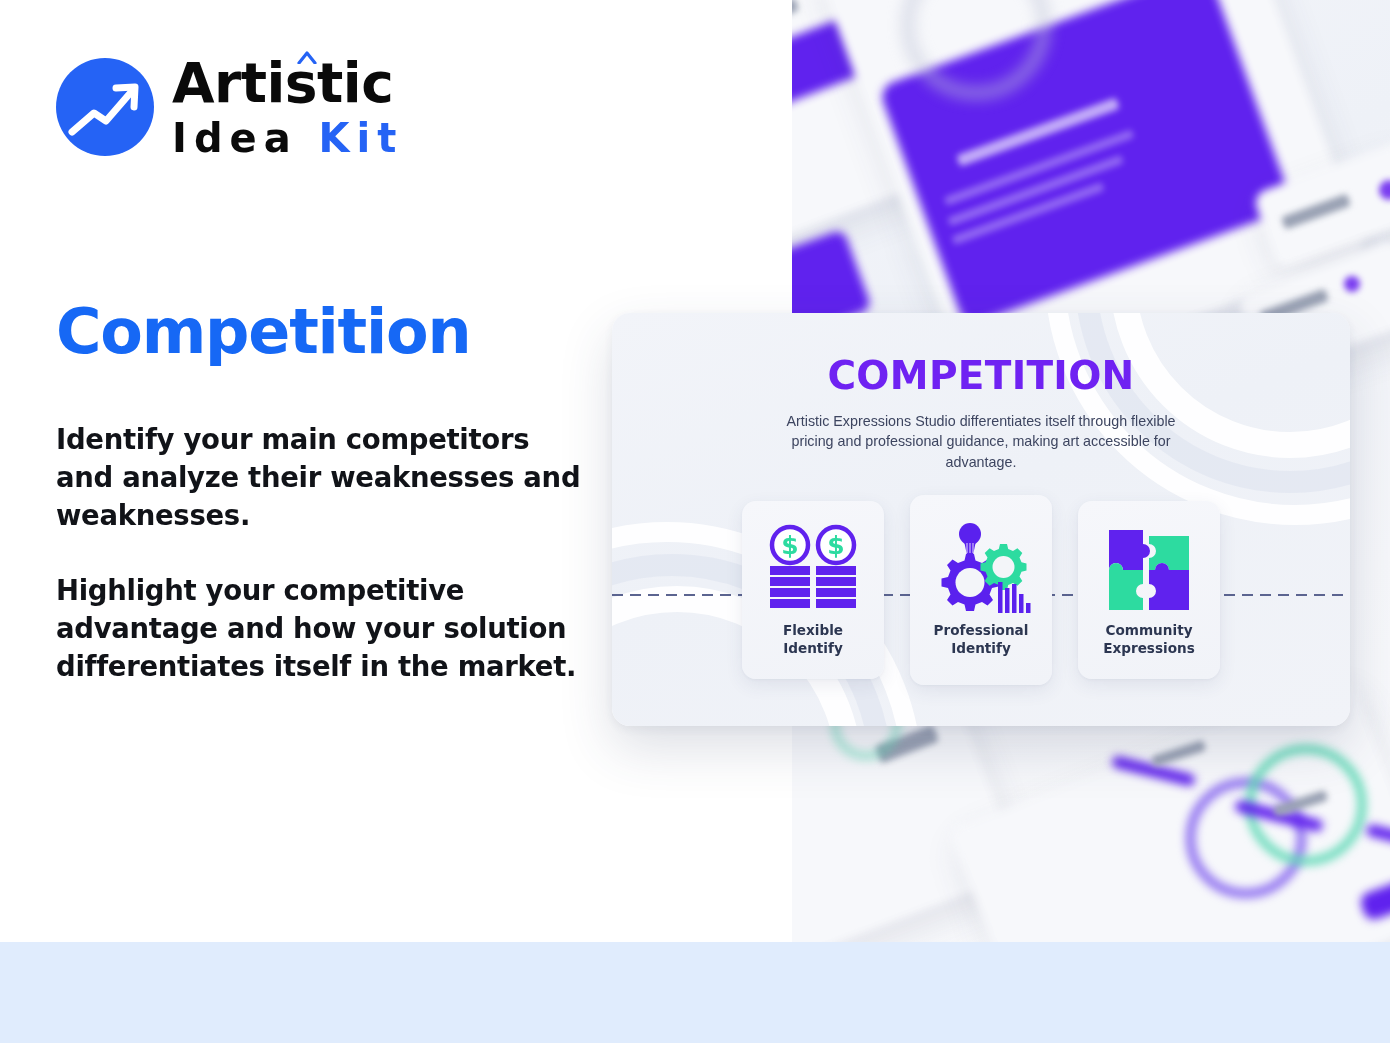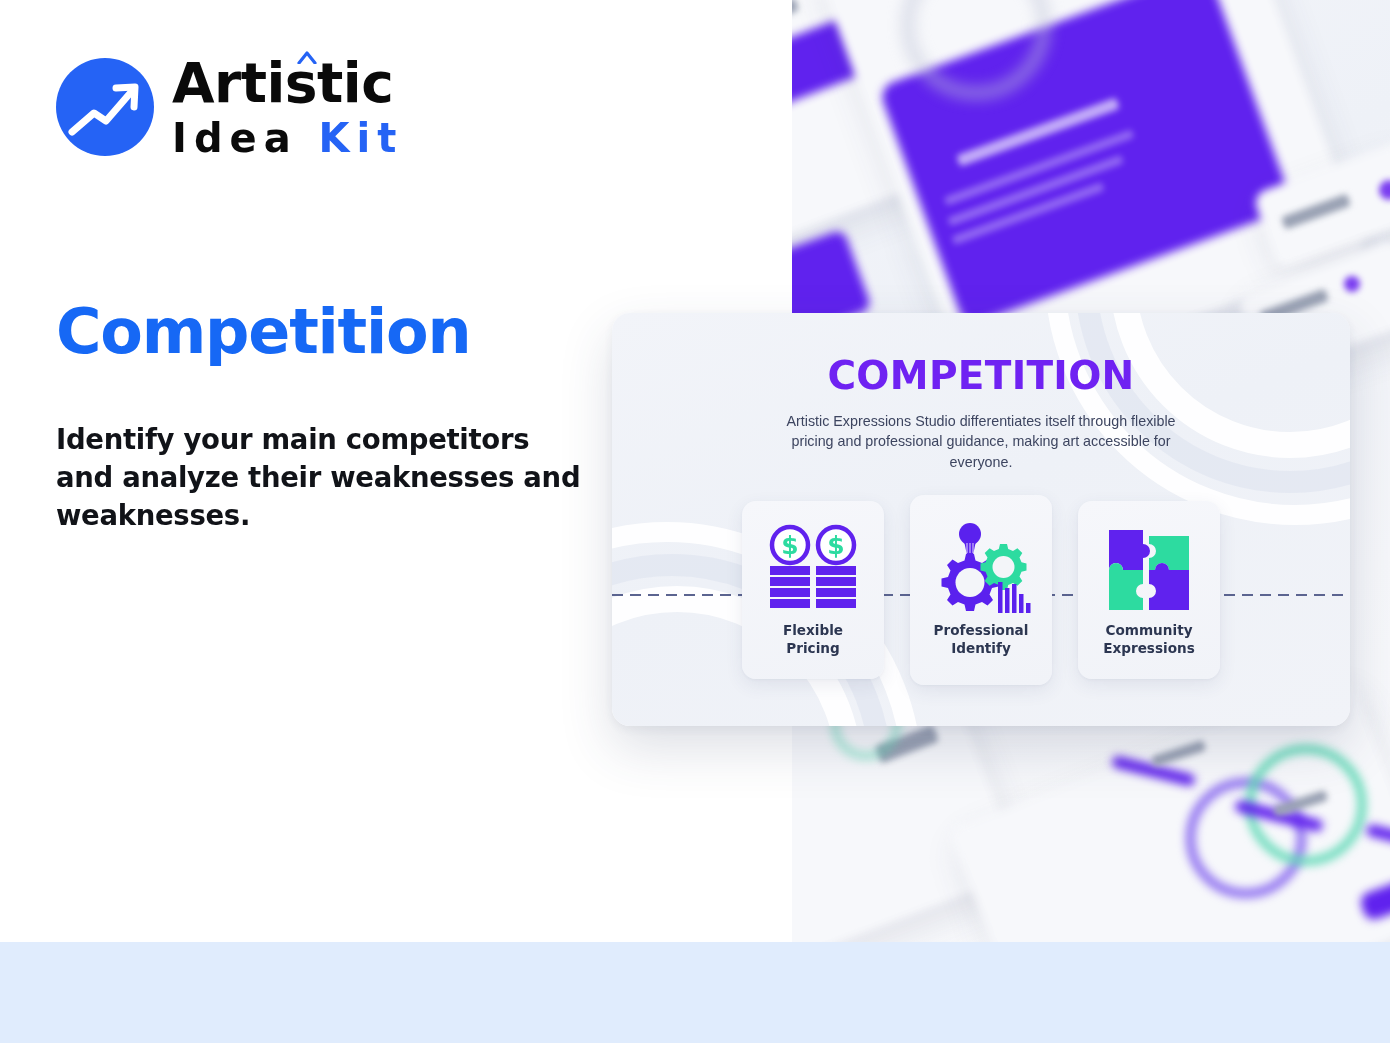--- a/index.html
+++ b/index.html
@@ -326,34 +326,35 @@
             <path d="M2 12 L10 2 L18 12" fill="none" stroke="#2563f5" stroke-width="3.2" stroke-linecap="round" stroke-linejoin="round"></path>
           </svg>
         </div>
         <div id="logo-sub"><span>Idea </span><span id="logo-kit">Kit</span></div>
       </div>
     </div>
 
     <h1 id="headline">Competition</h1>
 
     <p class="body-para" id="para-1">Identify your main competitors and analyze their weaknesses and weaknesses.</p>
+    <p class="body-para" id="para-2">Highlight your competitive advantage and how your solution differentiates itself in the market.</p>
   </div>
 
   <div id="slide-card">
 
     <div class="card-arc" style="right:-120px; top:-215px; width:360px; height:360px; border-width:26px;"></div>
     <div class="card-arc shade" style="right:-155px; top:-250px; width:430px; height:430px; border-width:22px;"></div>
     <div class="card-arc" style="right:-195px; top:-288px; width:500px; height:500px; border-width:20px;"></div>
 
     <div class="card-arc" style="left:-120px; bottom:-230px; width:370px; height:370px; border-width:26px;"></div>
     <div class="card-arc shade" style="left:-160px; bottom:-268px; width:440px; height:440px; border-width:22px;"></div>
     <div class="card-arc" style="left:-200px; bottom:-306px; width:510px; height:510px; border-width:20px;"></div>
 
     <div id="card-title">COMPETITION</div>
-    <div id="card-desc">Artistic Expressions Studio differentiates itself through flexible pricing and professional guidance, making art accessible for everyone.</div>
+    <div id="card-desc">Artistic Expressions Studio differentiates itself through flexible pricing and professional guidance, making art accessible for advantage.</div>
 
     <div id="connector"></div>
 
     <div id="features">
 
       <div class="feature">
         <div class="feature-icon">
           <svg width="100" height="92" viewBox="0 0 100 92" aria-hidden="true">
 
             <circle cx="27" cy="21" r="18" fill="#ffffff" stroke="#6022ee" stroke-width="4.5"></circle>
@@ -371,21 +372,21 @@
 
             <g fill="#6022ee">
               <rect x="53" y="42" width="40" height="9"></rect>
               <rect x="53" y="53" width="40" height="9"></rect>
               <rect x="53" y="64" width="40" height="9"></rect>
               <rect x="53" y="75" width="40" height="9"></rect>
             </g>
           </svg>
         </div>
         <div class="feature-label">Flexible
-Pricing</div>
+Identify</div>
       </div>
 
       <div class="feature tall">
         <div class="feature-icon">
           <svg width="104" height="96" viewBox="0 0 104 96" aria-hidden="true">
 
             <g>
               <circle cx="41" cy="12" r="11" fill="#5a21ee"></circle>
               <path d="M35 19 L47 19 L44 33 L38 33 Z" fill="#5a21ee"></path>
               <path d="M38 21 L38 31 M41 21 L41 31 M44 21 L44 31" stroke="#ffffff" stroke-width="1.1" opacity="0.75"></path>

